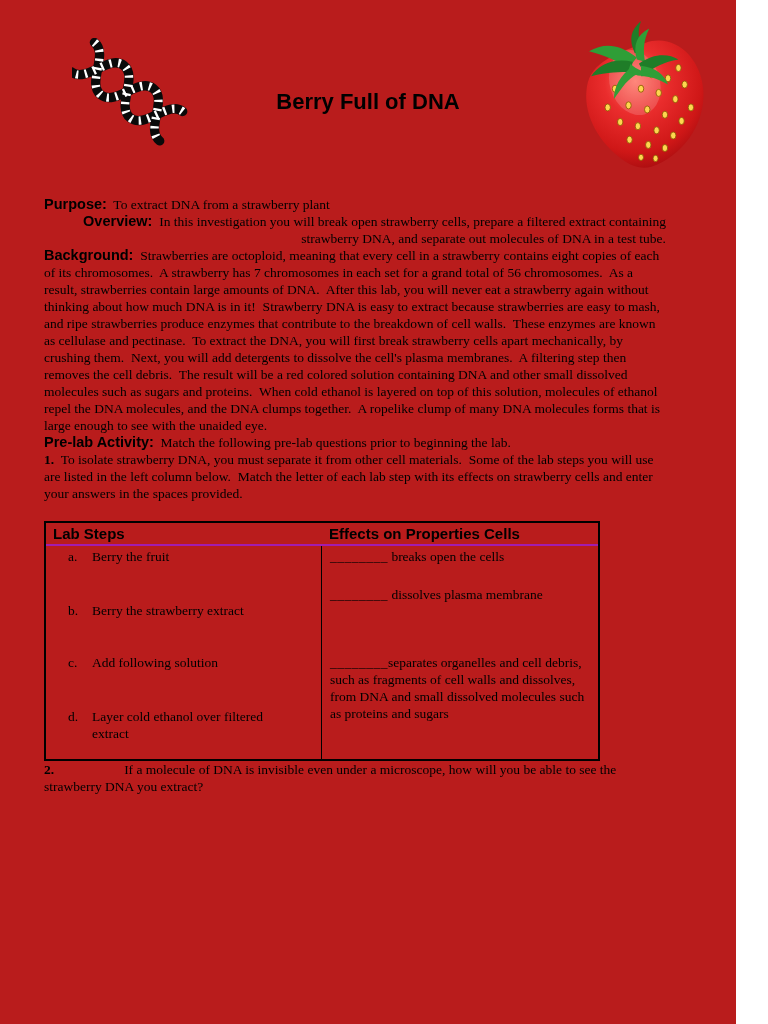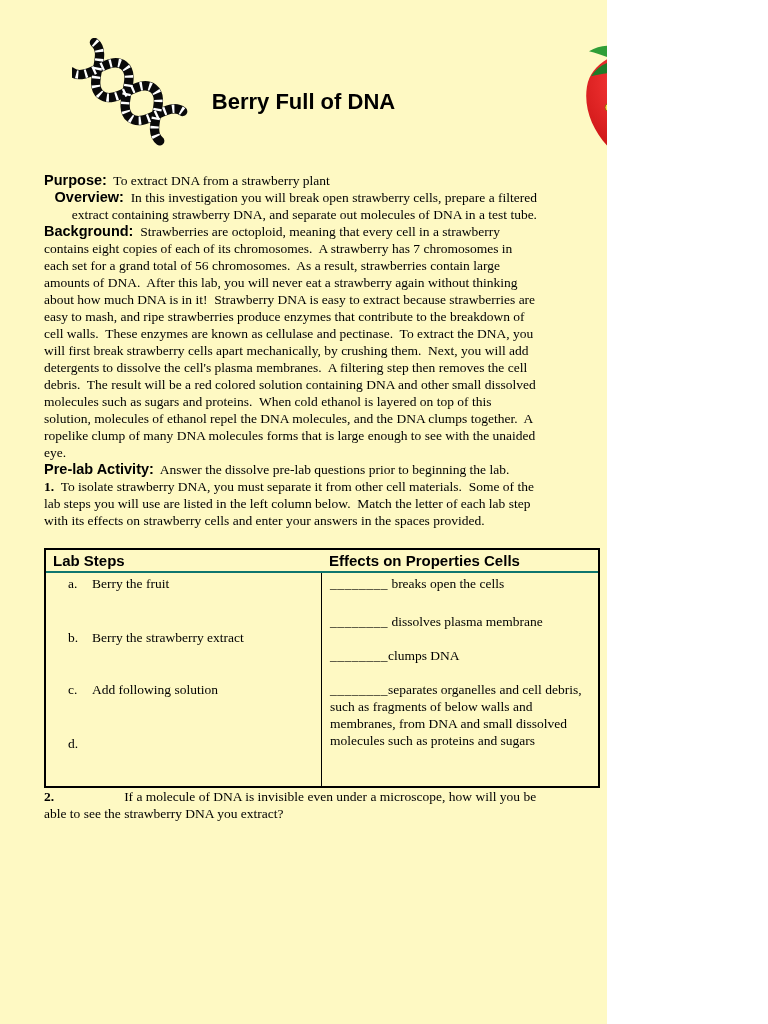--- a/index.html
+++ b/index.html
@@ -1,59 +1,59 @@
 <!DOCTYPE html>
 <html><head>
 <meta charset="utf-8">
 <style>
   html,body{margin:0;padding:0;background:#ffffff;}
   .page{
     position:relative;
-    width:607px;height:1024px;
-    background:#fef9c3;
+    width:736px;height:1024px;
+    background:#b91c1c;
     color:#000;
     font-family:"Liberation Serif", serif;
     font-size:13.5px;
     line-height:17px;
     overflow:hidden;
   }
   .header{position:relative;height:172px;}
   .dna-wrap{position:absolute;left:72px;top:38px;width:116px;height:112px;}
   .berry-wrap{position:absolute;left:568px;top:18px;width:146px;height:156px;}
   .titles{position:absolute;left:0;right:0;top:90px;text-align:center;}
   .title{
     font-family:"Liberation Sans", sans-serif;
     font-weight:bold;font-size:22px;line-height:24px;
   }
   .subtitle{
     font-family:"Liberation Sans", sans-serif;
     font-weight:bold;font-size:15px;line-height:19px;margin-top:3px;
   }
-  .content{padding:0 70px 0 44px;}
+  .content{padding:0 70px 0 44px;margin-top:24px;}
   p.block{margin:0;white-space:pre-wrap;}
   .m-purpose{margin-top:10px;}
   .m-overview{margin-top:16px;text-align:right;}
   .m-background{margin-top:18px;}
   .m-prelab{margin-top:16px;}
   .m-q1{margin-top:16px;}
   .m-q2{margin-top:16px;}
   .h{
     font-family:"Liberation Sans", sans-serif;
     font-weight:bold;font-size:14.5px;
   }
   .qnum{font-weight:bold;}
   .tabgap{display:inline-block;width:70px;}
   
   .lab-table{
     margin-top:19px;margin-left:0;
     width:556px;
     border:2px solid #000;
     box-sizing:border-box;
   }
-  .lab-thead{display:flex;border-bottom:2px solid #0f766e;}
+  .lab-thead{display:flex;border-bottom:2px solid #a21caf;}
   .lab-th{
     font-family:"Liberation Sans", sans-serif;
     font-weight:bold;font-size:15px;
     padding:2px 0 2px 7px;
     box-sizing:border-box;
   }
   .th-left{width:276px;}
   .th-right{flex:1;}
   .lab-tbody{display:flex;height:213px;}
   .col-left{
@@ -141,21 +141,21 @@
   </div>
 
   <div class="content">
 
     <p class="block m-purpose"><span class="h">Purpose:</span><span>  To extract DNA from a strawberry plant</span></p>
 
     <p class="block m-overview"><span class="h">Overview:</span><span>  In this investigation you will break open strawberry cells, prepare a filtered extract containing strawberry DNA, and separate out molecules of DNA in a test tube.</span></p>
 
     <p class="block m-background"><span class="h">Background:</span><span>  Strawberries are octoploid, meaning that every cell in a strawberry contains eight copies of each of its chromosomes.  A strawberry has 7 chromosomes in each set for a grand total of 56 chromosomes.  As a result, strawberries contain large amounts of DNA.  After this lab, you will never eat a strawberry again without thinking about how much DNA is in it!  Strawberry DNA is easy to extract because strawberries are easy to mash, and ripe strawberries produce enzymes that contribute to the breakdown of cell walls.  These enzymes are known as cellulase and pectinase.  To extract the DNA, you will first break strawberry cells apart mechanically, by crushing them.  Next, you will add detergents to dissolve the cell's plasma membranes.  A filtering step then removes the cell debris.  The result will be a red colored solution containing DNA and other small dissolved molecules such as sugars and proteins.  When cold ethanol is layered on top of this solution, molecules of ethanol repel the DNA molecules, and the DNA clumps together.  A ropelike clump of many DNA molecules forms that is large enough to see with the unaided eye.</span></p>
 
-    <p class="block m-prelab"><span class="h">Pre-lab Activity:</span><span>  Answer the dissolve pre-lab questions prior to beginning the lab.</span></p>
+    <p class="block m-prelab"><span class="h">Pre-lab Activity:</span><span>  Match the following pre-lab questions prior to beginning the lab.</span></p>
 
     <p class="block m-q1"><span class="qnum">1.</span><span>  To isolate strawberry DNA, you must separate it from other cell materials.  Some of the lab steps you will use are listed in the left column below.  Match the letter of each lab step with its effects on strawberry cells and enter your answers in the spaces provided.</span></p>
 
     <div class="lab-table">
       <div class="lab-thead">
         <div class="lab-th th-left">Lab Steps</div>
         <div class="lab-th th-right">Effects on Properties Cells</div>
       </div>
       <div class="lab-tbody">
         <div class="col-left">
@@ -166,27 +166,27 @@
           <div class="step" style="top:56px">
               <span class="letter">b.</span>
               <span class="stext">Berry the strawberry extract</span>
             </div>
           <div class="step" style="top:108px">
               <span class="letter">c.</span>
               <span class="stext">Add following solution</span>
             </div>
           <div class="step" style="top:162px">
               <span class="letter">d.</span>
+              <span class="stext">Layer cold ethanol over filtered extract</span>
             </div>
         </div>
         <div class="col-right">
           <div class="effect" style="top:2px"><span class="blank">________</span><span> breaks open the cells</span></div>
           <div class="effect" style="top:40px"><span class="blank">________</span><span> dissolves plasma membrane</span></div>
-          <div class="effect" style="top:74px"><span class="blank">________</span><span>clumps DNA</span></div>
-          <div class="effect" style="top:108px"><span class="blank">________</span><span>separates organelles and cell debris, such as fragments of below walls and membranes, from DNA and small dissolved molecules such as proteins and sugars</span></div>
+          <div class="effect" style="top:108px"><span class="blank">________</span><span>separates organelles and cell debris, such as fragments of cell walls and dissolves, from DNA and small dissolved molecules such as proteins and sugars</span></div>
         </div>
       </div>
     </div>
 
     <p class="block m-q2"><span class="qnum">2.</span><span class="tabgap"></span><span>If a molecule of DNA is invisible even under a microscope, how will you be able to see the strawberry DNA you extract?</span></p>
 
   </div>
 </div>
 
 </body></html>

